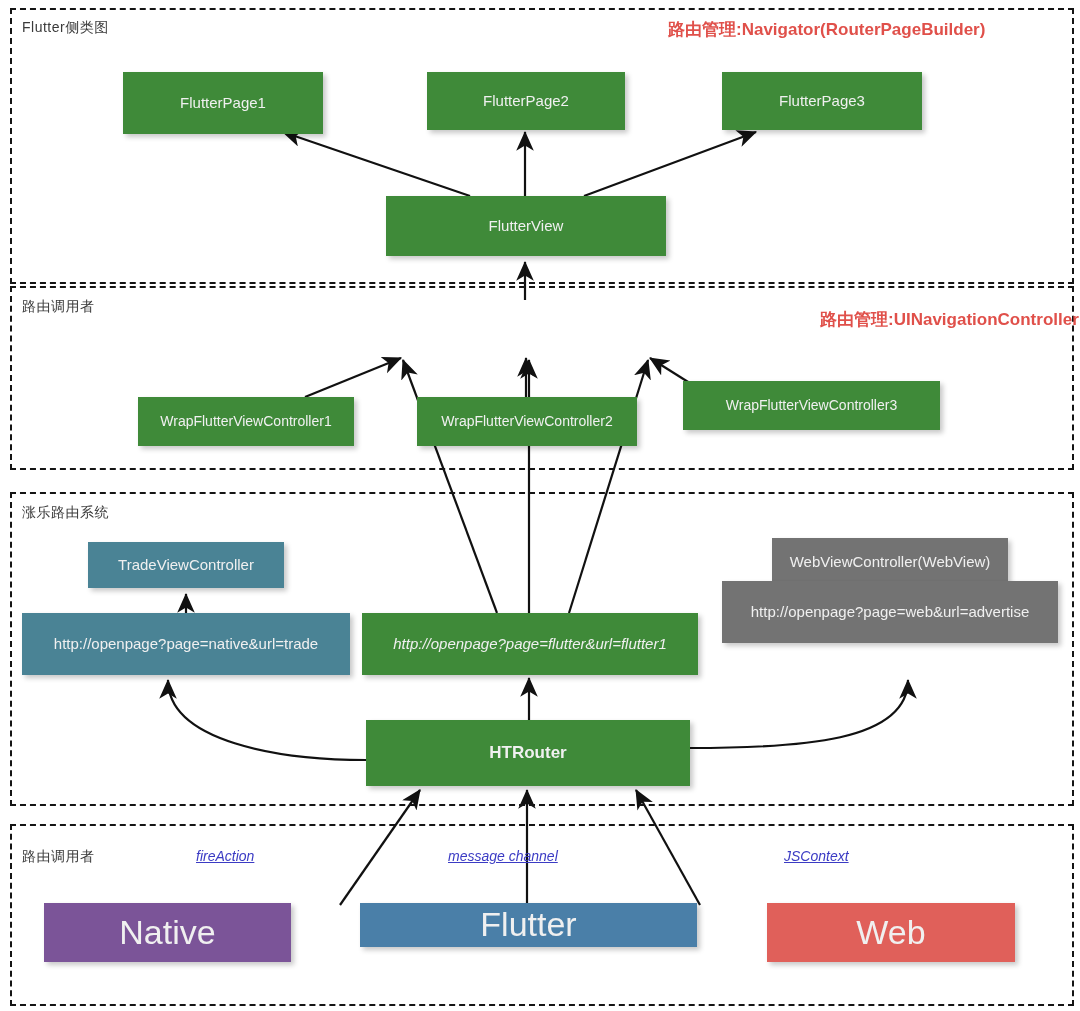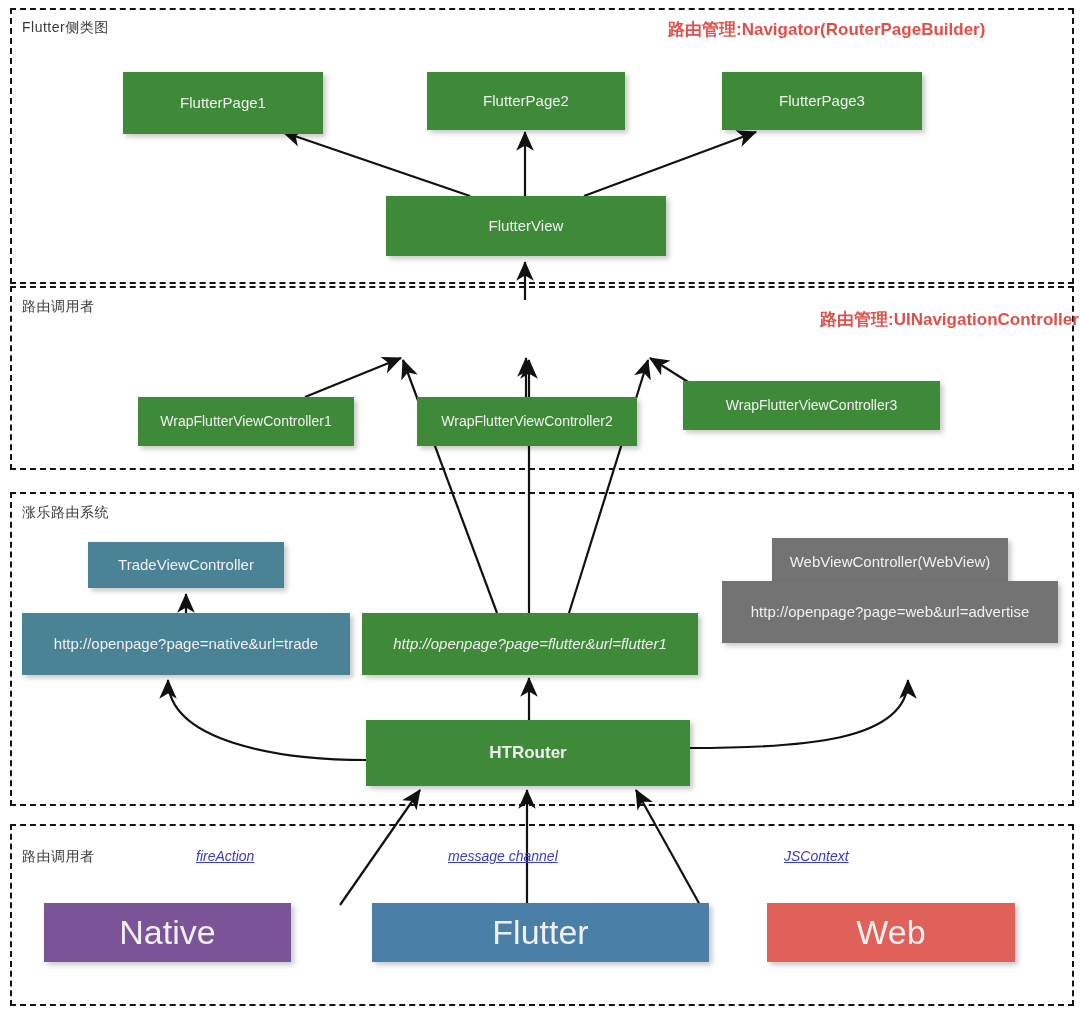--- a/index.html
+++ b/index.html
@@ -138,20 +138,20 @@
   <div class="section" style="left:10px;top:824px;width:1060px;height:178px;"></div>
   <div class="section-label" style="left:22px;top:848px;">路由调用者</div>
 
   <div class="linklbl" style="left:196px;top:848px;">fireAction</div>
   <div class="linklbl" style="left:448px;top:848px;">message channel</div>
   <div class="linklbl" style="left:784px;top:848px;">JSContext</div>
 
   <div class="node purple big" style="left:44px;top:903px;width:247px;height:59px;">
     <span class="lbl">Native</span>
   </div>
-  <div class="node blue big" style="left:372px;top:903px;width:337px;height:59px;text-align:right;">
+  <div class="node blue big" style="left:360px;top:903px;width:337px;height:44px;text-align:right;">
     <span class="lbl">Flutter</span>
   </div>
   <div class="node salmon big" style="left:767px;top:903px;width:248px;height:59px;">
     <span class="lbl">Web</span>
   </div>
 
 </div>
 
 </body></html>

